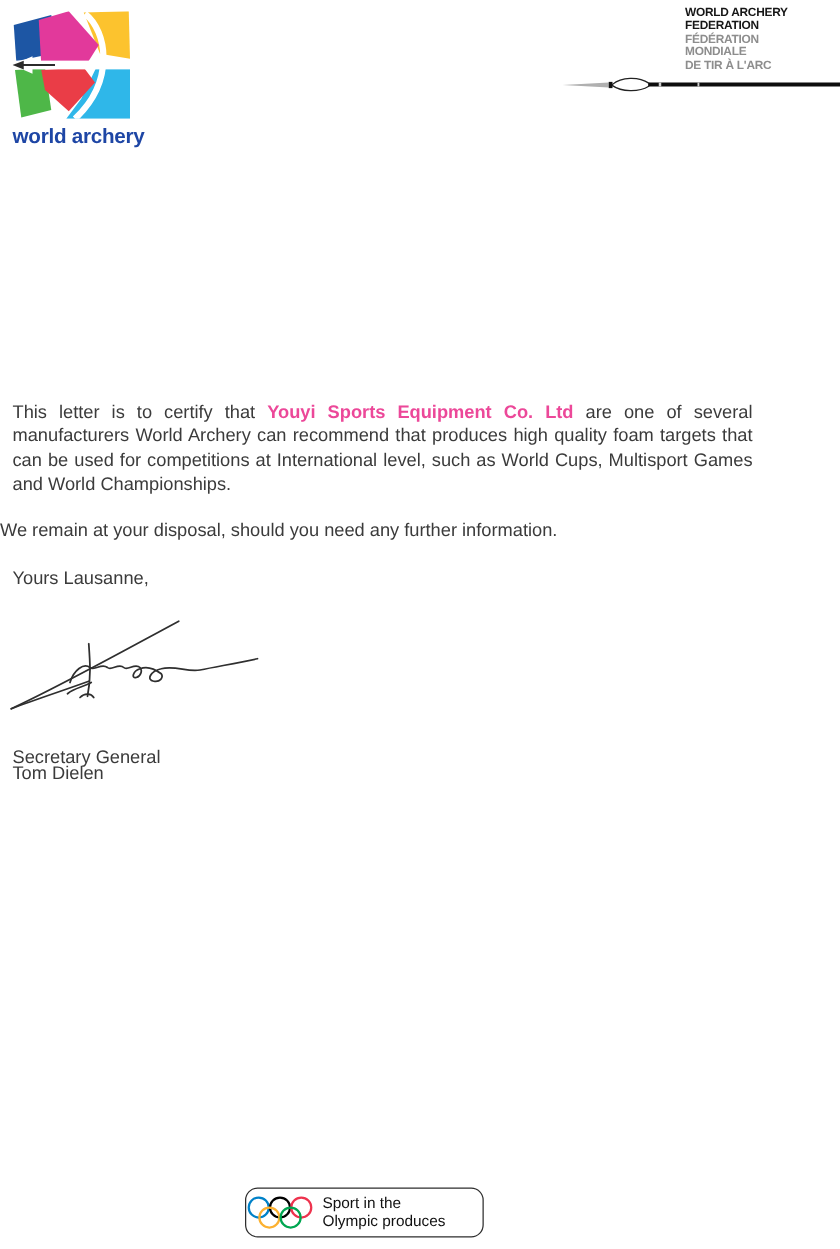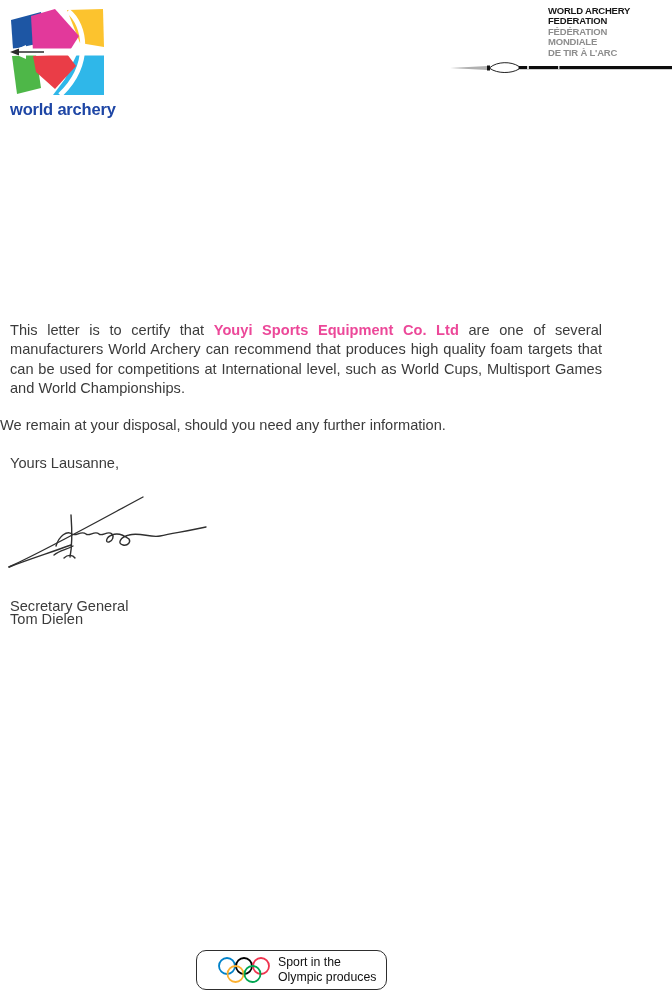--- a/index.html
+++ b/index.html
@@ -47,21 +47,21 @@
   .valediction { position: absolute; left: 10px; top: 454px; }
   .signature-svg { position: absolute; left: 2px; top: 486px; }
   .signer-name { position: absolute; left: 10px; top: 610px; }
   .signer-title { position: absolute; left: 10px; top: 597px; }
   
   .olympic-badge {
     position: absolute; left: 196px; top: 950px;
     width: 191px; height: 40px;
     border: 1.3px solid #2e2e2e; border-radius: 10px;
     display: flex; align-items: center;
-    padding-left: 20px; gap: 7px;
+    padding-left: 0; gap: 7px;
     background: #ffffff;
   }
   .badge-text { font-size: 12.3px; line-height: 15px; color: #111111; }
 </style>
 </head>
 <body>
 
 <div class="page">
 
   <div class="logo-block">

